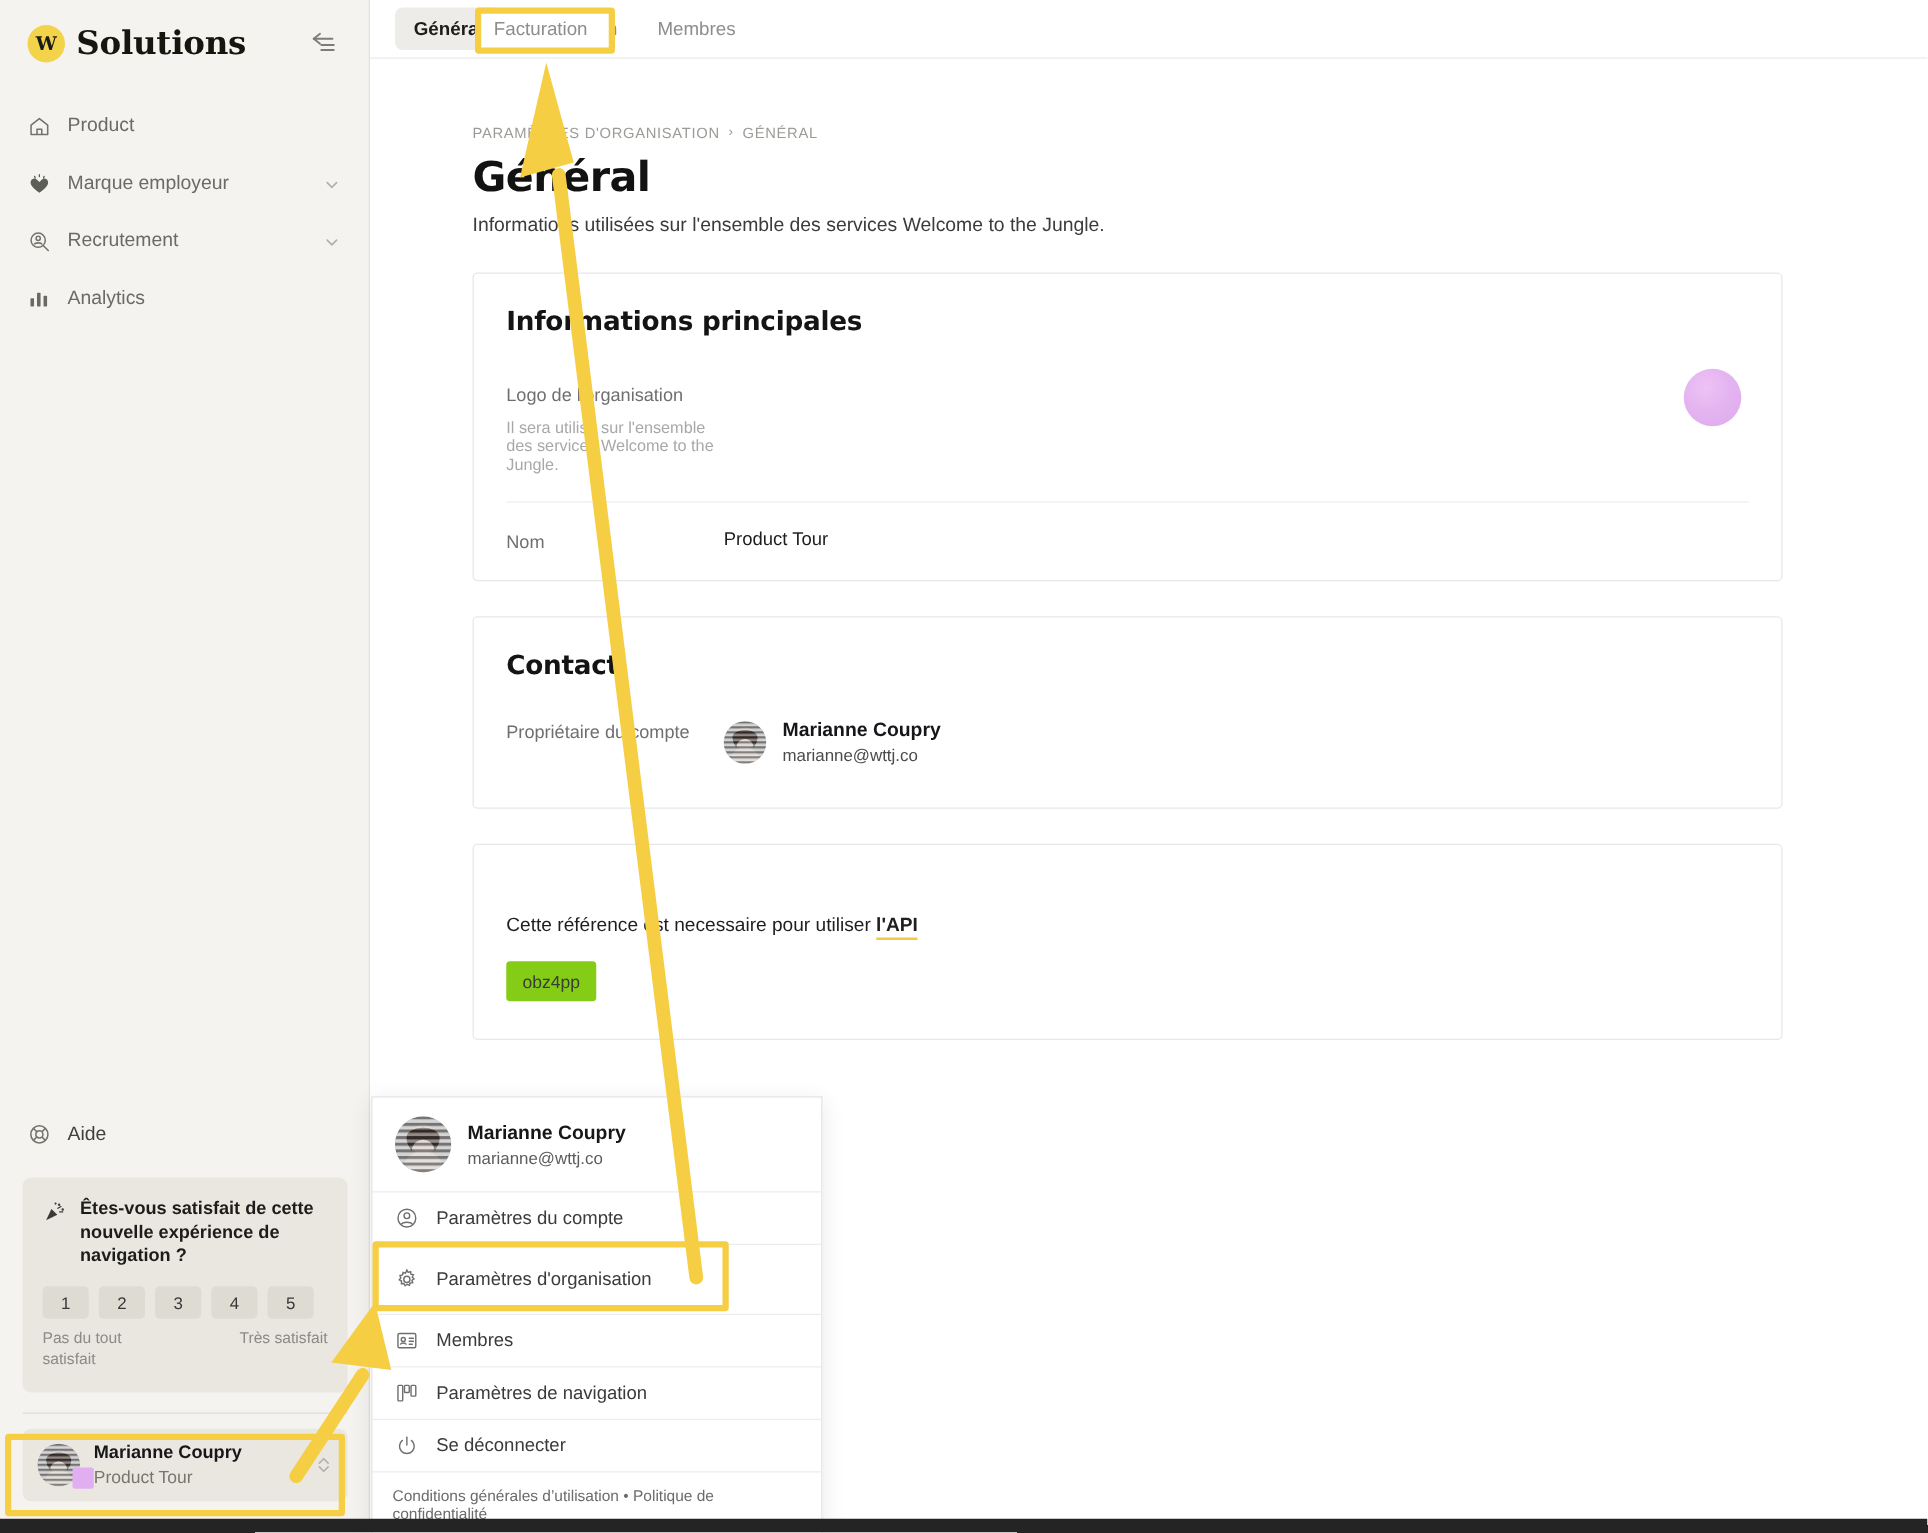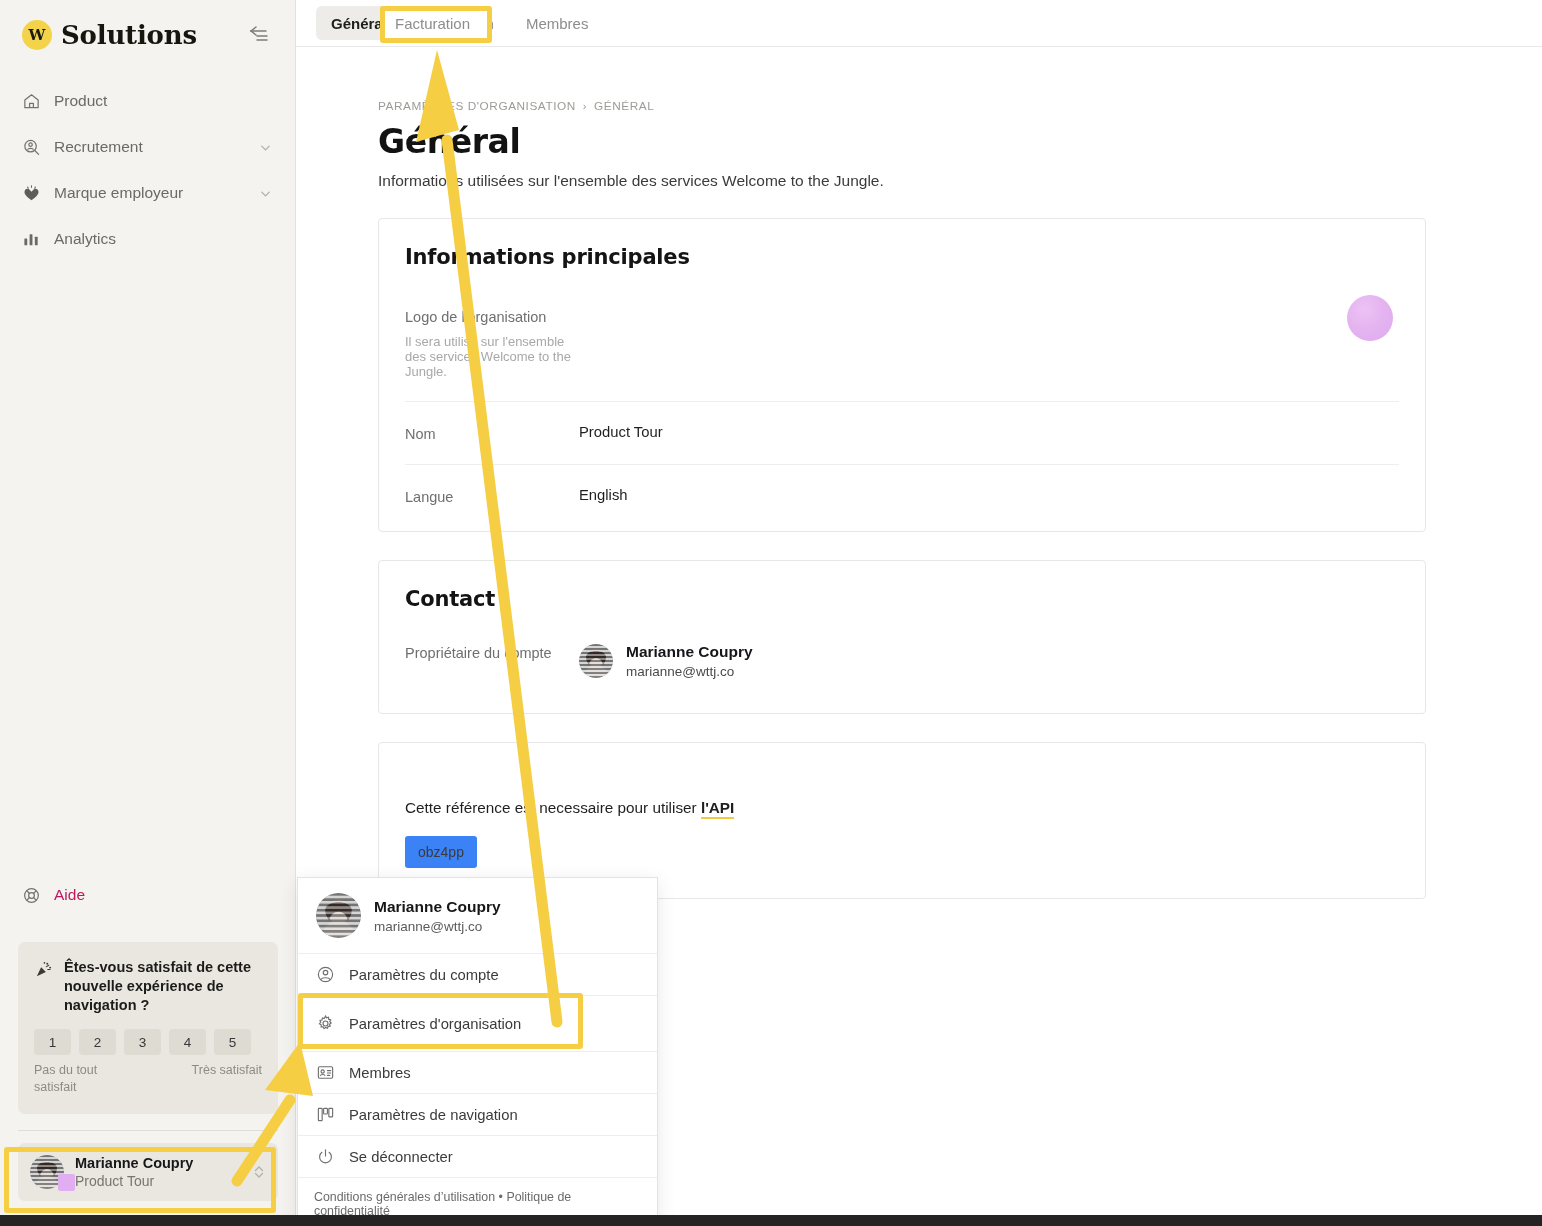--- a/index.html
+++ b/index.html
@@ -42,23 +42,23 @@
     height: 46px; padding: 0 22px; cursor: pointer;
     color: #6a6a66; font-size: 15.5px;
   }
   .nav-item .lbl { flex: 1; }
   .ico { width: 19px; height: 19px; flex: 0 0 19px; display:block; }
   .chev { width: 15px; height: 15px; opacity: .65; }
 
   
   .sb-bottom { position: absolute; left: 0; bottom: 0; width: 296px; }
   .aide-item {
-    display: flex; gap: 13px;
+    display: flex; align-items: center; gap: 13px;
     height: 44px; padding: 0 22px; cursor: pointer;
-    color: #be185d; font-size: 15.5px;
+    color: #404040; font-size: 15.5px;
   }
   .survey {
     margin: 12px 18px 0 18px;
     background: #eae7e0; border-radius: 7px;
     padding: 16px 16px 18px 16px;
   }
   .survey-top { display: flex; gap: 11px; align-items: flex-start; }
   .survey-q {
     font-size: 14.5px; font-weight: 700; color: #1c1c1a; line-height: 1.32;
   }
@@ -149,21 +149,21 @@
   .cp-mail { font-size: 13.5px; color: #4a4a4a; margin-top: 3px; }
 
   .ref-body { padding: 30px 0 30px 0; }
   .ref-text { font-size: 15.3px; color: #1f1f1f; }
   .ref-link {
     color: #1f1f1f; font-weight: 700; text-decoration: none;
     border-bottom: 2.5px solid #f3c93f; padding-bottom: 1px;
   }
   .ref-chip {
     display: inline-block; margin-top: 19px;
-    background: #3b82f6; border-radius: 3px;
+    background: #84cc16; border-radius: 3px;
     padding: 8px 13px; font-size: 14px; color: #3b3b3b;
   }
 
   
   .popover {
     position: absolute; left: 297px; top: 877px;
     width: 361px; background: #fff;
     border: 1px solid #e3e3e3;
     box-shadow: 0 4px 18px rgba(0,0,0,.09);
     z-index: 40;
@@ -228,43 +228,43 @@
           <svg viewBox="0 0 20 20" fill="none" stroke="#73736e" stroke-width="1.3" stroke-linejoin="round">
             <path d="M3 8.5 L10 3 L17 8.5 V16.5 H3 Z"></path>
               <path d="M8 16.5 V12 H12 V16.5"></path>
           </svg>
         </span>
         <span class="lbl">Product</span>
       </div>
 
       <div class="nav-item">
         <span class="ico">
+          <svg viewBox="0 0 20 20" fill="#5e5e59">
+            <path d="M10 17 C4 13 2 10 2.8 7.4 C3.5 5 6.3 4.4 8 6.1 L10 8.1 L12 6.1 C13.7 4.4 16.5 5 17.2 7.4 C18 10 16 13 10 17 Z"></path>
+            <path d="M6 3.2 L6.5 4.6 M10 1.8 L10 3.4 M14 3.2 L13.5 4.6" stroke="#5e5e59" stroke-width="1.1" stroke-linecap="round"></path>
+          </svg>
+        </span>
+        <span class="lbl">Marque employeur</span>
+        <span class="chev">
+          <svg viewBox="0 0 16 16" fill="none" stroke="#8b8b86" stroke-width="1.4" stroke-linecap="round">
+              <path d="M4 6.5 L8 10.5 L12 6.5"></path>
+            </svg>
+        </span>
+      </div>
+
+      <div class="nav-item">
+        <span class="ico">
           <svg viewBox="0 0 20 20" fill="none" stroke="#73736e" stroke-width="1.3">
             <circle cx="9" cy="8.6" r="6"></circle>
               <path d="M13.4 13.2 L17.5 17.3" stroke-linecap="round"></path>
             <circle cx="9" cy="7" r="1.8"></circle>
               <path d="M5.8 12.2 C6.4 10.4 11.6 10.4 12.2 12.2"></path>
           </svg>
         </span>
         <span class="lbl">Recrutement</span>
-        <span class="chev">
-          <svg viewBox="0 0 16 16" fill="none" stroke="#8b8b86" stroke-width="1.4" stroke-linecap="round">
-              <path d="M4 6.5 L8 10.5 L12 6.5"></path>
-            </svg>
-        </span>
-      </div>
-
-      <div class="nav-item">
-        <span class="ico">
-          <svg viewBox="0 0 20 20" fill="#5e5e59">
-            <path d="M10 17 C4 13 2 10 2.8 7.4 C3.5 5 6.3 4.4 8 6.1 L10 8.1 L12 6.1 C13.7 4.4 16.5 5 17.2 7.4 C18 10 16 13 10 17 Z"></path>
-            <path d="M6 3.2 L6.5 4.6 M10 1.8 L10 3.4 M14 3.2 L13.5 4.6" stroke="#5e5e59" stroke-width="1.1" stroke-linecap="round"></path>
-          </svg>
-        </span>
-        <span class="lbl">Marque employeur</span>
         <span class="chev">
           <svg viewBox="0 0 16 16" fill="none" stroke="#8b8b86" stroke-width="1.4" stroke-linecap="round">
               <path d="M4 6.5 L8 10.5 L12 6.5"></path>
             </svg>
         </span>
       </div>
 
       <div class="nav-item">
         <span class="ico">
           <svg viewBox="0 0 20 20" fill="#6a6a65">
@@ -381,24 +381,20 @@
           <div class="row-value logo-row">
             <div class="org-logo-circle"></div>
           </div>
         </div>
 
         <div class="row">
           <div class="row-label">Nom</div>
           <div class="row-value">Product Tour</div>
         </div>
 
-        <div class="row" style="padding-bottom:26px;">
-          <div class="row-label">Langue</div>
-          <div class="row-value">English</div>
-        </div>
       </section>
 
       <section class="card">
         <h2 class="card-title">Contact</h2>
         <div class="row first" style="padding-top:32px;padding-bottom:34px;">
           <div class="row-label">Propriétaire du compte</div>
           <div class="row-value contact-person">
             <span class="avatar" style="width:34px;height:34px;">
               <svg viewBox="0 0 34 34" width="34" height="34">
                 <defs>

